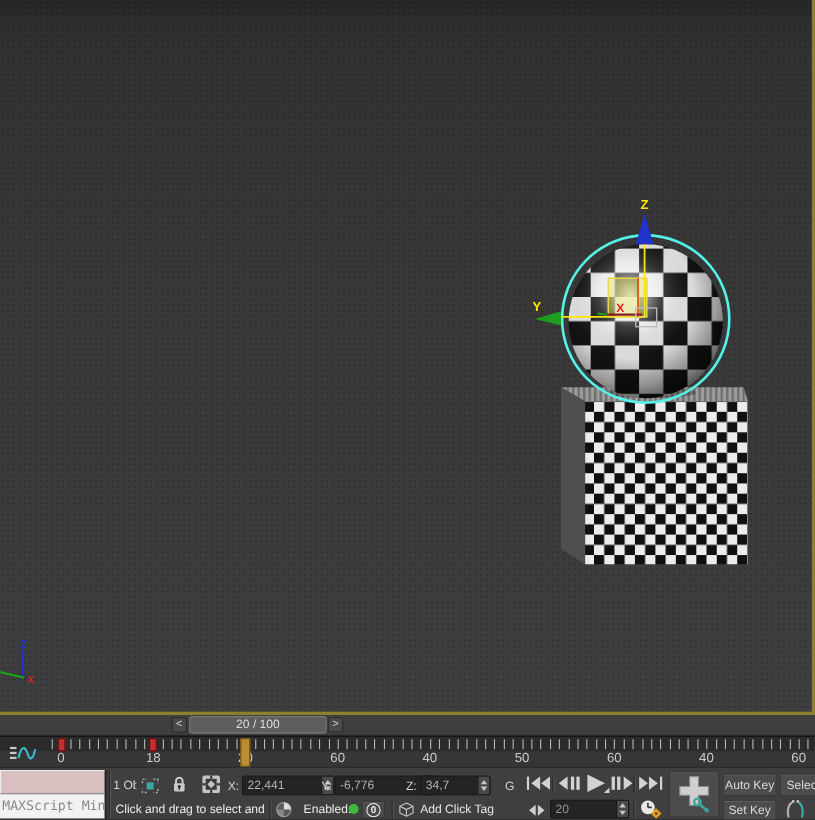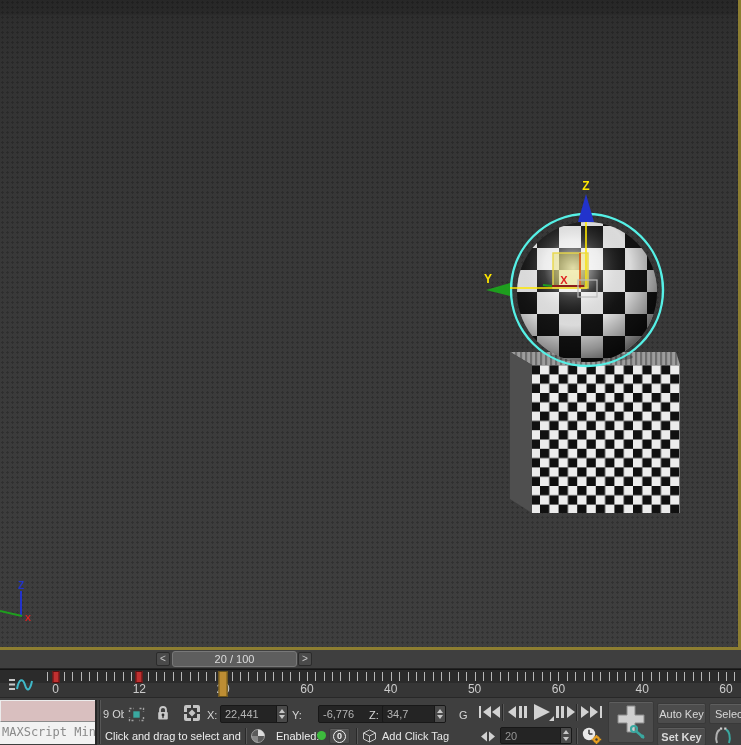--- a/index.html
+++ b/index.html
@@ -233,21 +233,21 @@
         <div class="tick" style="left: 667.386px;"></div>
         <div class="tick" style="left: 675.768px;"></div>
         <div class="tick" style="left: 684.15px;"></div>
         <div class="tick" style="left: 692.532px;"></div>
         <div class="tick" style="left: 700.914px;"></div>
         <div class="tick" style="left: 709.296px;"></div>
         <div class="tick" style="left: 717.678px;"></div>
         <div class="tick" style="left: 726.06px;"></div>
         <div class="tick" style="left: 734.442px;"></div>
         <div class="tlab" style="left: 55.5px;">0</div>
-        <div class="tlab" style="left: 139.32px;">12</div>
+        <div class="tlab" style="left: 139.32px;">18</div>
         <div class="tlab" style="left: 223.14px;">20</div>
         <div class="tlab" style="left: 306.96px;">60</div>
         <div class="tlab" style="left: 390.78px;">40</div>
         <div class="tlab" style="left: 474.6px;">50</div>
         <div class="tlab" style="left: 558.42px;">60</div>
         <div class="tlab" style="left: 642.24px;">40</div>
         <div class="tlab" style="left: 726.06px;">60</div>
         <div class="keymark" style="left: 55.5px;"></div>
         <div class="keymark" style="left: 139.32px;"></div>
         <div class="curmark" style="left: 223.14px;"></div>
@@ -255,21 +255,21 @@
   </div>
 
   <div class="sb">
 
     <div class="mxl">
       <div class="mxl-pink"></div>
       <div class="mxl-white">MAXScript Mini</div>
     </div>
     <div class="vsep" style="left:99px; top:2px; height:44px;"></div>
 
-    <span class="lbl" style="left:103px; top:10px; width:21px; overflow:hidden; display:inline-block;">9 Ob</span>
+    <span class="lbl" style="left:103px; top:10px; width:21px; overflow:hidden; display:inline-block;">1 Ob</span>
 
     <div class="icon" style="left:126px; top:7px;">
       <svg width="21" height="19" viewBox="0 0 21 19">
         <g stroke="#a2a2a2" stroke-width="1.4" fill="none" stroke-dasharray="2,1.5">
           <path d="M3.5,7 V3.5 H7.5"></path>
             <path d="M13.5,3.5 H17.5 V7"></path>
           <path d="M17.5,12 V15.5 H13.5"></path>
             <path d="M7.5,15.5 H3.5 V12"></path>
         </g>
         <rect x="7.3" y="6.3" width="6.4" height="6.4" style="fill:var(--teal_accent,#3aa8a0)"></rect>
@@ -291,29 +291,29 @@
         <rect x="4" y="4" width="10" height="10" fill="#3a3a3a"></rect>
         <rect x="8" y="1" width="2" height="3" fill="#3a3a3a"></rect>
           <rect x="8" y="14" width="2" height="3" fill="#3a3a3a"></rect>
         <rect x="1" y="8" width="3" height="2" fill="#3a3a3a"></rect>
           <rect x="14" y="8" width="3" height="2" fill="#3a3a3a"></rect>
         <path d="M9,5.5 L12.5,9 L9,12.5 L5.5,9 Z" fill="#c4c4c4"></path>
       </svg>
     </div>
 
     <span class="lbl" style="left:207px; top:11px;">X:</span>
-    <div class="field" style="left:220px; top:7px; width:68px;">
+    <div class="field" style="left:220px; top:7px; width:84px;">
       <span class="val">22,441</span>
       <span class="spin">
           <i class="up"></i>
           <i class="dn"></i>
         </span>
     </div>
     <span class="lbl" style="left:292px; top:11px;">Y:</span>
-    <div class="field" style="left:318px; top:7px; width:92px;gap:20px;">
+    <div class="field" style="left:304px; top:7px; width:92px;gap:20px;">
       <span class="val">-6,776</span>
       <span class="spin">
           <i class="up"></i>
           <i class="dn"></i>
         </span>
     </div>
     <span class="lbl" style="left:369px; top:11px;">Z:</span>
     <div class="field" style="left:382px; top:7px; width:64px;">
       <span class="val">34,7</span>
       <span class="spin">
@@ -416,21 +416,21 @@
 
     <div class="btn" style="left:608px; top:3px; width:46px; height:42px;">
       <svg width="36" height="38" viewBox="0 0 36 38">
         <path d="M14,3 h8 v9 h9 v8 h-9 v9 h-8 v-9 h-9 v-8 h9 z" fill="#cfcfcf" stroke="#8a8a8a" stroke-width="1"></path>
         <circle cx="21" cy="26" r="3" fill="none" style="stroke:var(--teal_accent,#3aa8a0)" stroke-width="2.2"></circle>
         <line x1="23.5" y1="28.5" x2="31" y2="35" style="stroke:var(--teal_accent,#3aa8a0)" stroke-width="2.4"></line>
         <line x1="28" y1="34.5" x2="30.5" y2="32" style="stroke:var(--teal_accent,#3aa8a0)" stroke-width="2"></line>
       </svg>
     </div>
     <div class="btn" style="left:657px; top:5px; width:49px; height:21px;">Auto Key</div>
-    <div class="btn" style="left:657px; top:29px; width:49px; height:19px;font-weight:bold;">Set Key</div>
+    <div class="btn" style="left:657px; top:29px; width:49px; height:19px;">Set Key</div>
     <div class="btn" style="left:709px; top:5px; width:44px; height:21px; justify-content:flex-start; padding-left:5px;">Select</div>
     <div class="icon" style="left:710px; top:28px;">
       <svg width="25" height="19" viewBox="0 0 25 19">
         <path d="M7,17 C5,11 7,5 10,3.5" stroke="#b0b0b0" stroke-width="2" fill="none"></path>
         <path d="M19,17 C21,11 19,5 16,3.5" style="stroke:var(--teal_accent,#3aa8a0)" stroke-width="2" fill="none"></path>
         <rect x="10" y="1.5" width="2.2" height="2.2" fill="#d0d0d0"></rect>
         <rect x="14.2" y="1.5" width="2.2" height="2.2" fill="#d0d0d0"></rect>
       </svg>
     </div>
   </div>

